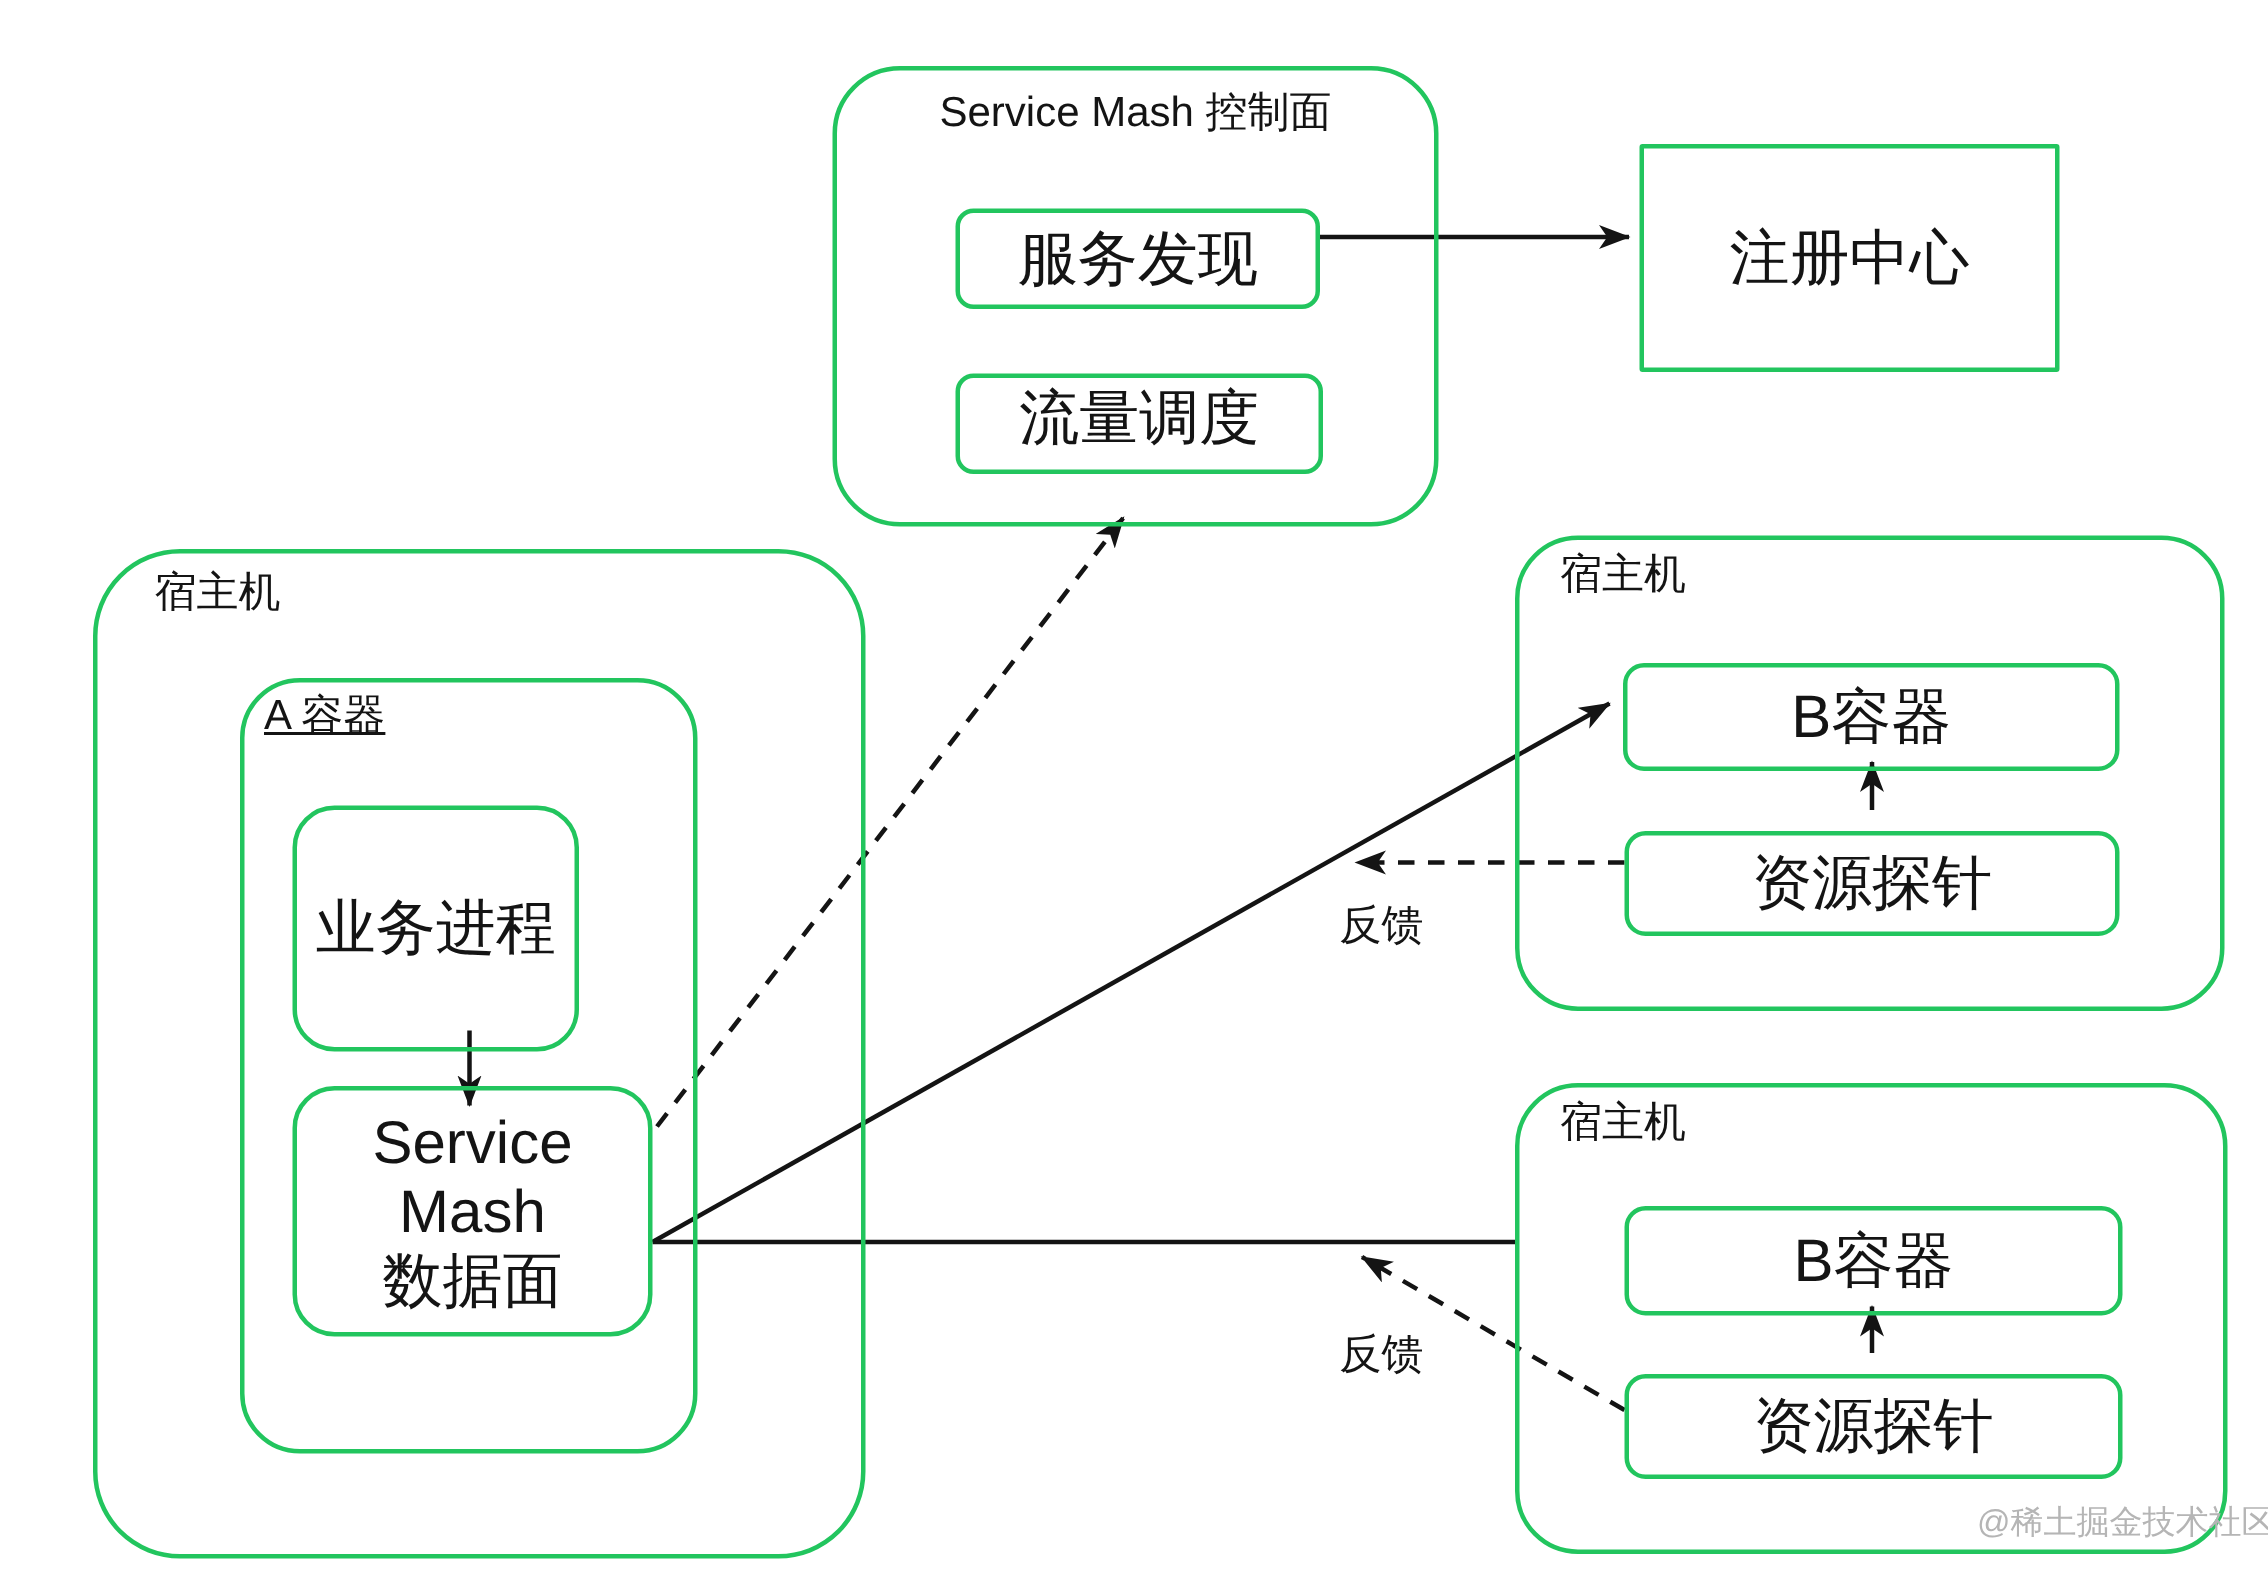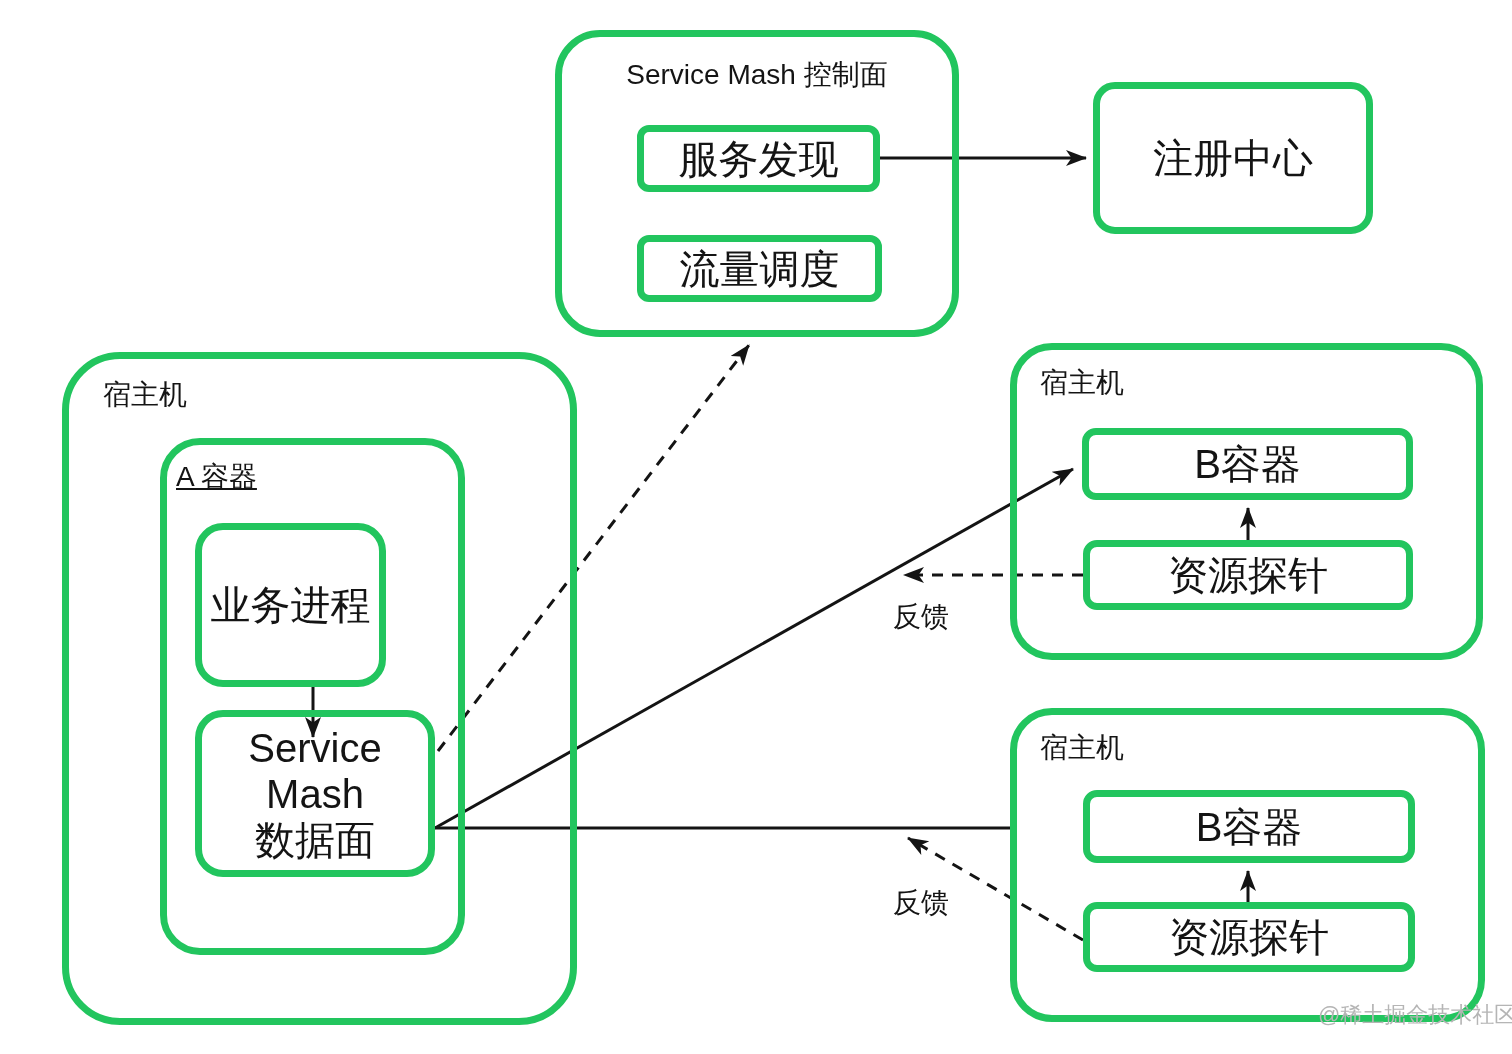--- a/index.html
+++ b/index.html
@@ -18,23 +18,24 @@
   }
   #edges {
     position: absolute;
     left: 0; top: 0;
     width: 1512px; height: 1054px;
     z-index: 1;
   }
   .box {
     position: absolute;
     box-sizing: border-box;
-    border: 7px solid #22c55e;
+    border: 3px solid #22c55e;
     background: transparent;
     z-index: 2;
+    margin-top: 14px;
   }
   .center {
     display: flex;
     align-items: center;
     justify-content: center;
     text-align: center;
   }
   .label {
     position: absolute;
     z-index: 3;
@@ -90,25 +91,25 @@
     <path d="M1083 940 L908 838" stroke="#141414" stroke-width="3" fill="none" stroke-dasharray="11 9" marker-end="url(#arrowhead)"></path>
   </svg>
 
   <div class="box" style="left:555px; top:30px; width:404px; height:307px; border-radius:45px;"></div>
   <div class="label title-center" style="left:557px; top:60px; width:400px;">Service Mash 控制面</div>
 
   <div class="box center" style="left:637px; top:125px; width:243px; height:67px; border-radius:12px;">
     <span class="boxtext">服务发现</span>
   </div>
 
-  <div class="box center" style="left:637px; top:235px; width:245px; height:67px; border-radius:12px;">
+  <div class="box center" style="left:637px; top:235px; width:245px; height:67px; border-radius:12px;font-family:Liberation Mono, monospace;">
     <span class="boxtext">流量调度</span>
   </div>
 
-  <div class="box center" style="left:1093px; top:82px; width:280px; height:152px; border-radius:22px;">
+  <div class="box center" style="left:1093px; top:82px; width:280px; height:152px; border-radius:2px;">
     <span class="boxtext">注册中心</span>
   </div>
 
   <div class="box" style="left:62px; top:352px; width:515px; height:673px; border-radius:58px;"></div>
   <div class="label" style="left:103px; top:380px;">宿主机</div>
 
   <div class="box" style="left:160px; top:438px; width:305px; height:517px; border-radius:40px;"></div>
   <div class="label" style="left:176px; top:462px;text-decoration:underline;">A 容器</div>
 
   <div class="box center" style="left:195px; top:523px; width:191px; height:164px; border-radius:28px;">

